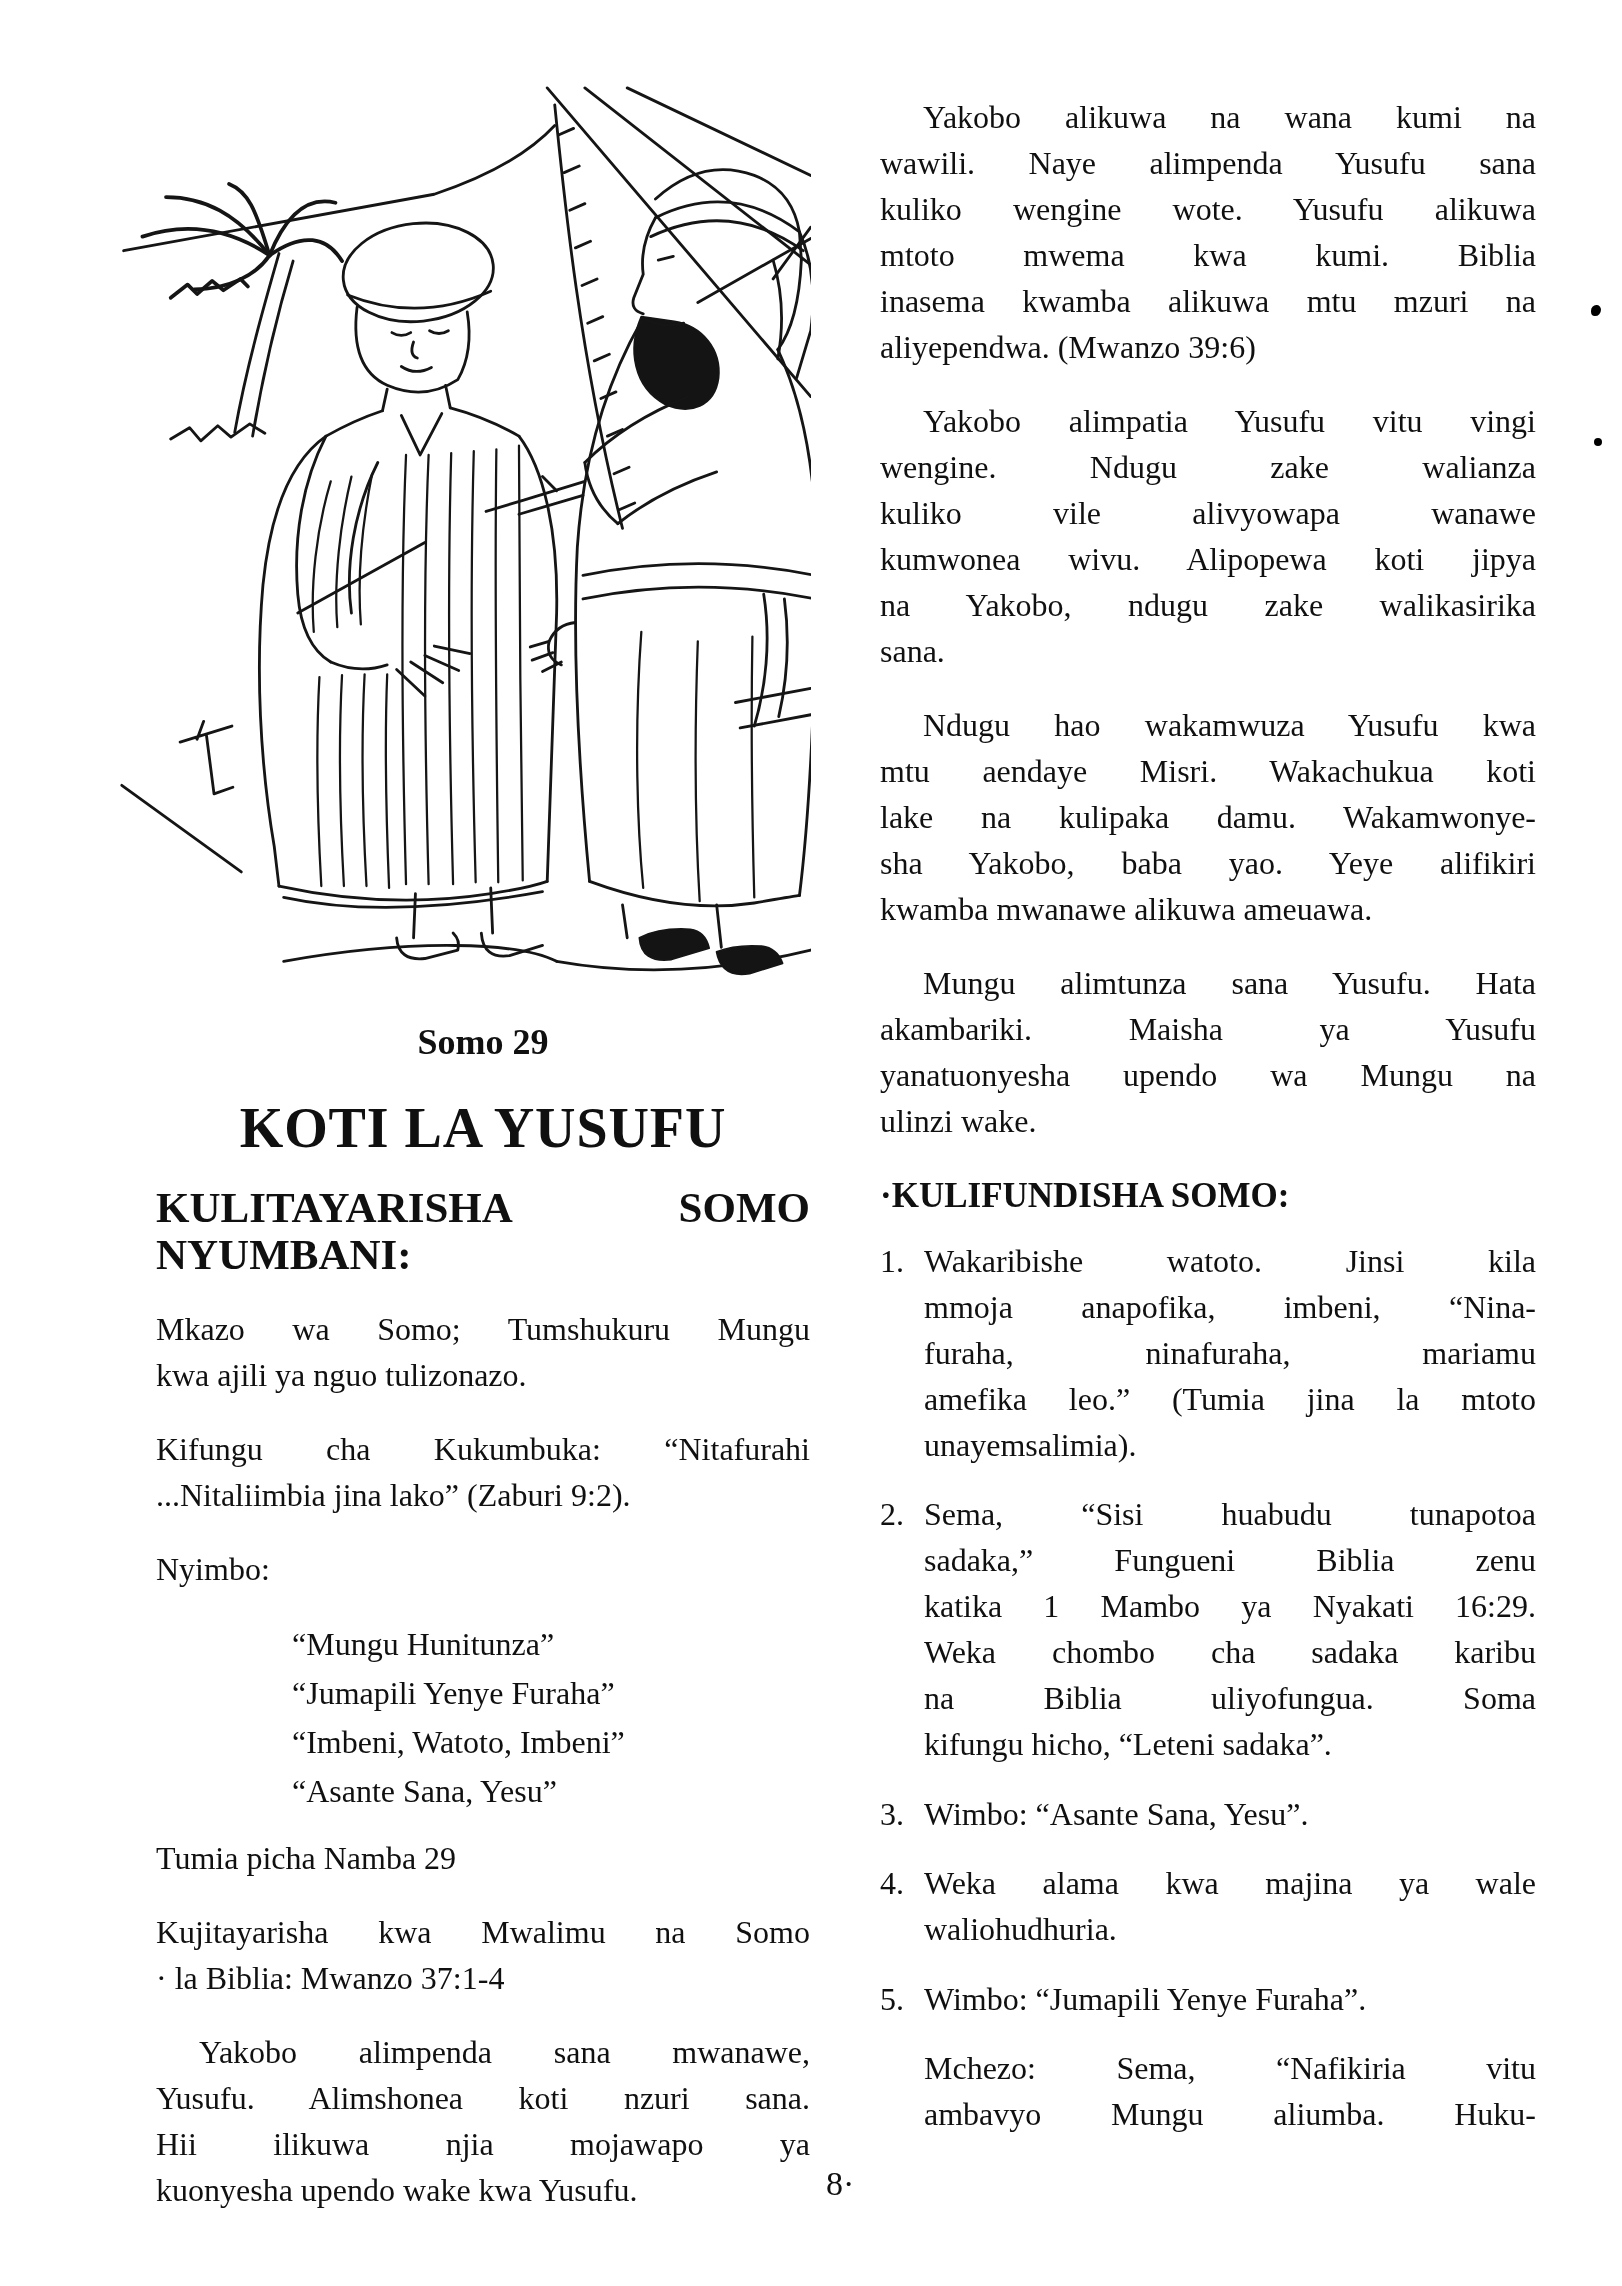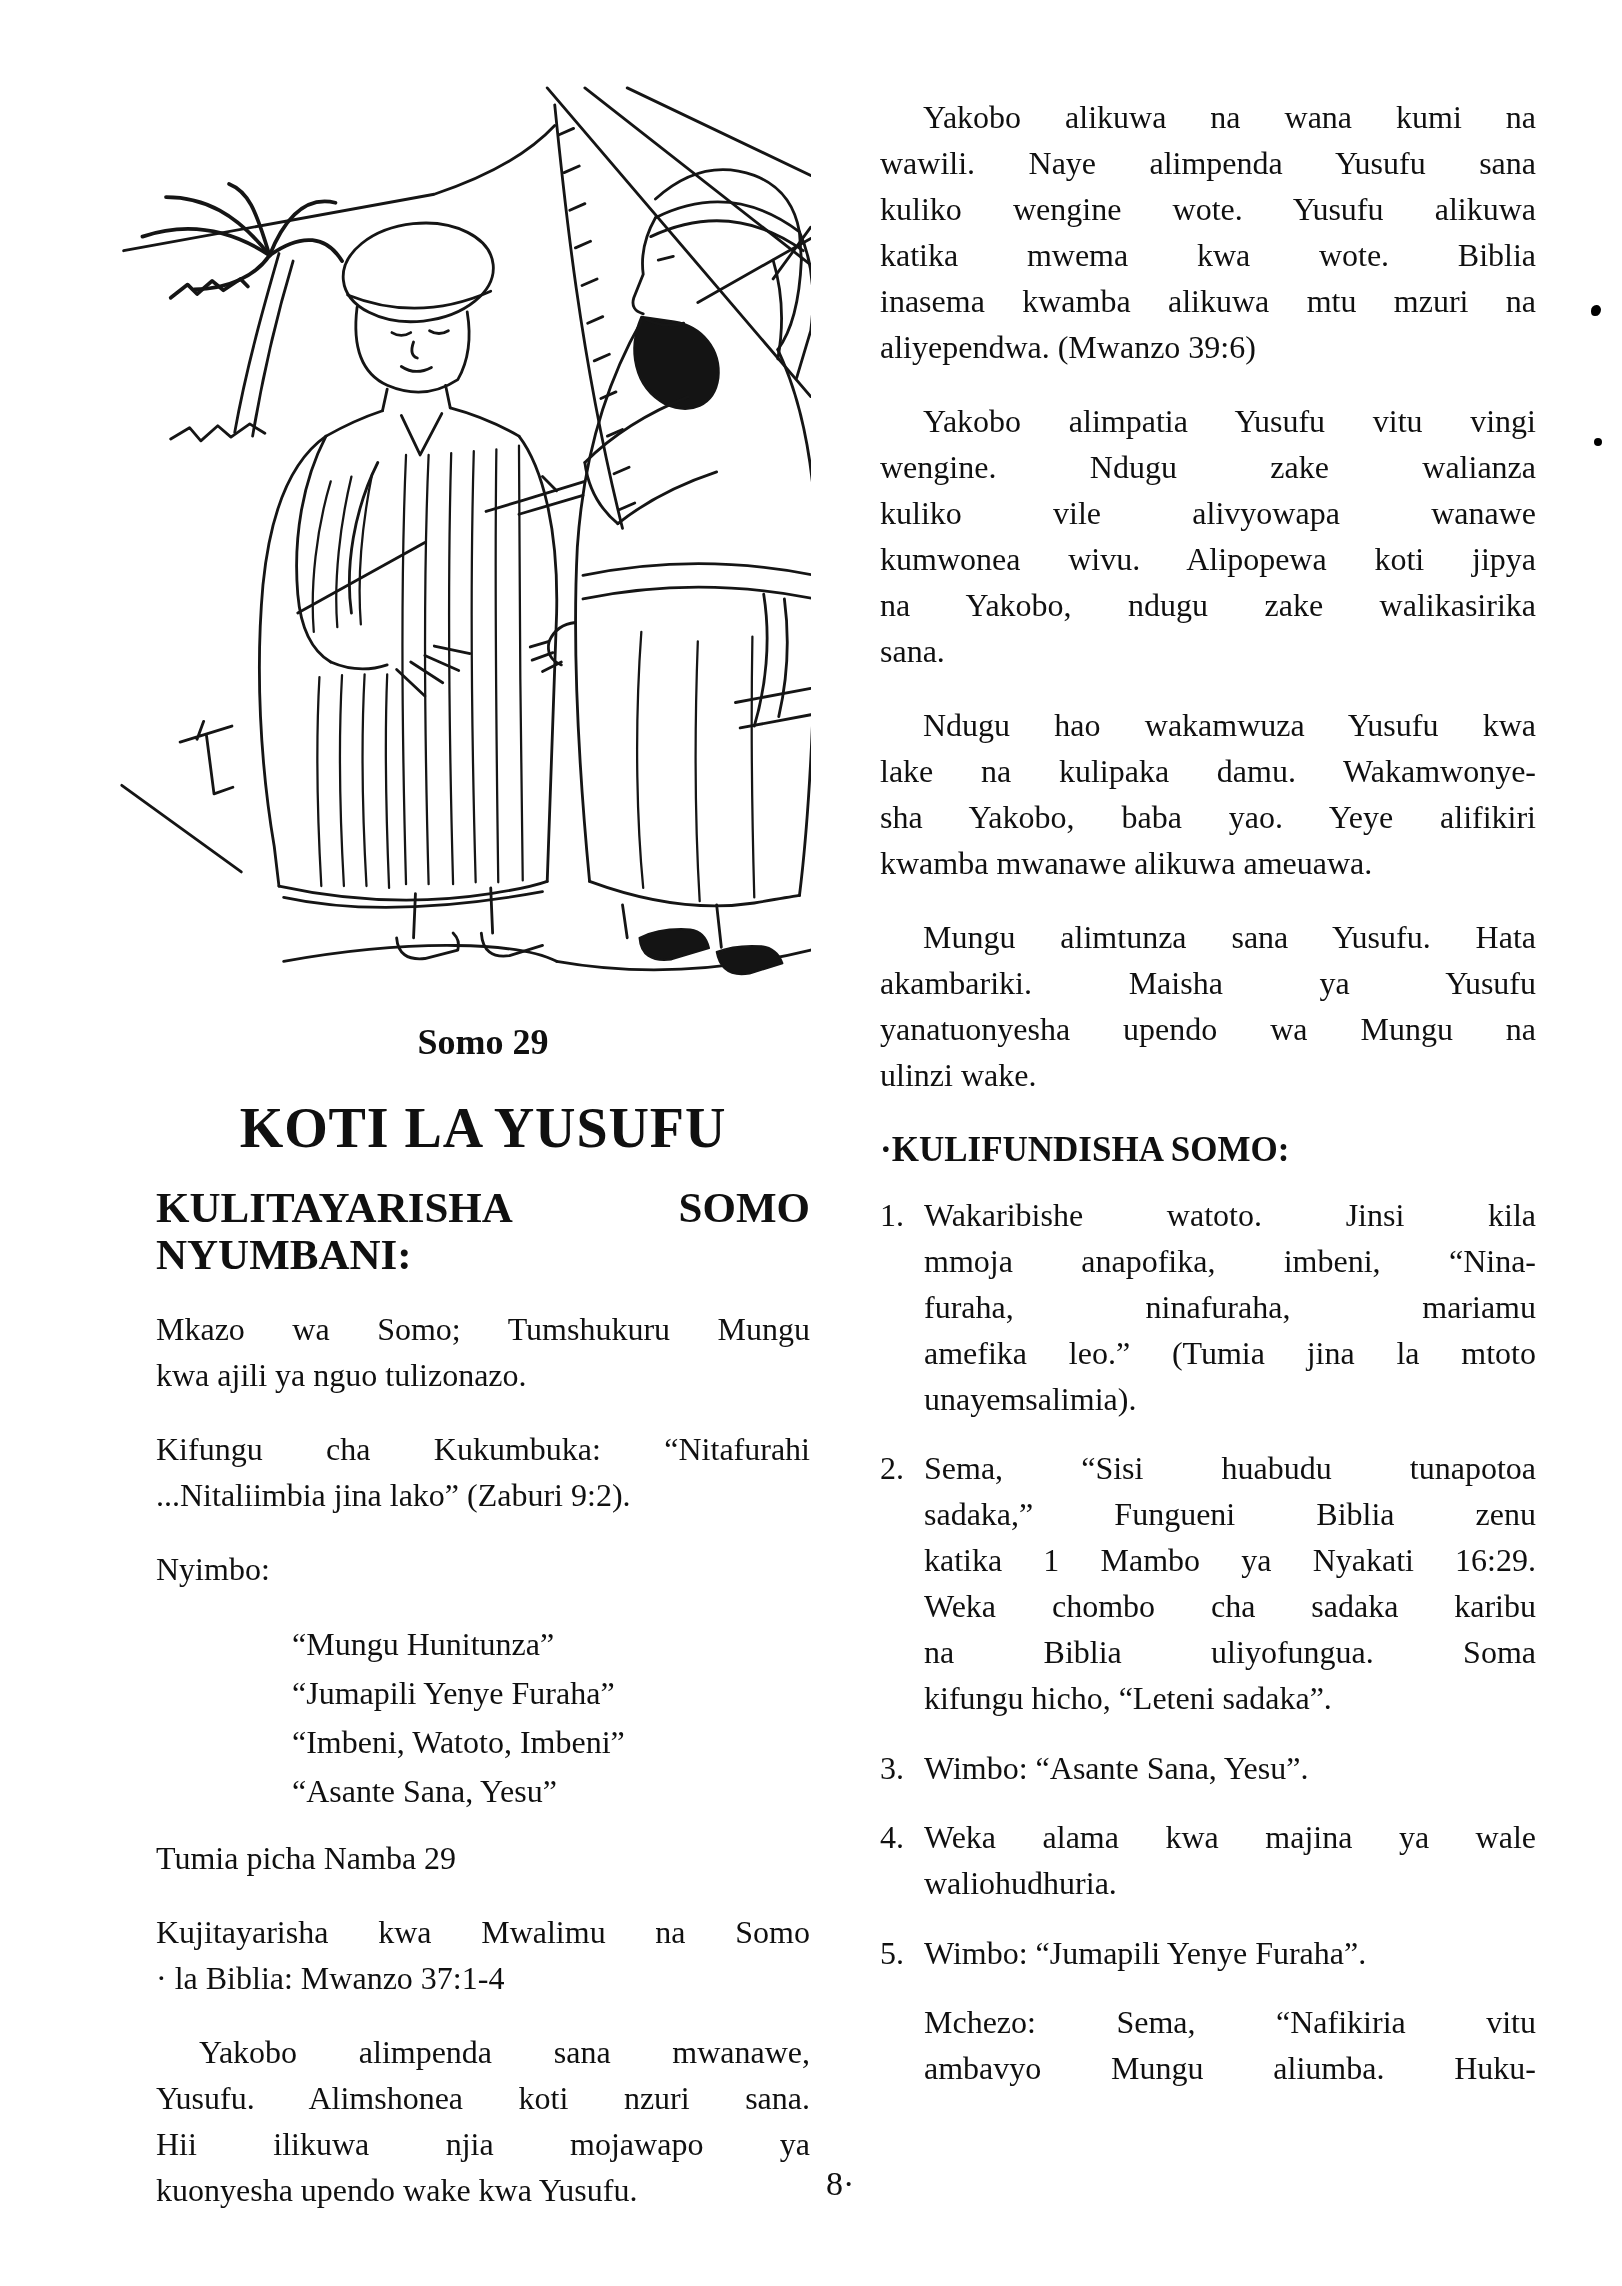--- a/index.html
+++ b/index.html
@@ -174,34 +174,35 @@
           <div class="line"><span>kuonyesha upendo wake kwa Yusufu.</span></div>
         </div>
       </div>
   </div>
 
   <div class="col-right" id="right-blocks">
       <div class="para">
         <div class="line j ind"><span>Yakobo alikuwa na wana kumi na</span></div>
         <div class="line j"><span>wawili. Naye alimpenda Yusufu sana</span></div>
         <div class="line j"><span>kuliko wengine wote. Yusufu alikuwa</span></div>
-        <div class="line j"><span>katika mwema kwa wote. Biblia</span></div>
+        <div class="line j"><span>mtoto mwema kwa kumi. Biblia</span></div>
         <div class="line j"><span>inasema kwamba alikuwa mtu mzuri na</span></div>
         <div class="line"><span>aliyependwa. (Mwanzo 39:6)</span></div>
       </div>
       <div class="para">
         <div class="line j ind"><span>Yakobo alimpatia Yusufu vitu vingi</span></div>
         <div class="line j"><span>wengine. Ndugu zake walianza</span></div>
         <div class="line j"><span>kuliko vile alivyowapa wanawe</span></div>
         <div class="line j"><span>kumwonea wivu. Alipopewa koti jipya</span></div>
         <div class="line j"><span>na Yakobo, ndugu zake walikasirika</span></div>
         <div class="line"><span>sana.</span></div>
       </div>
       <div class="para">
         <div class="line j ind"><span>Ndugu hao wakamwuza Yusufu kwa</span></div>
+        <div class="line j"><span>mtu aendaye Misri. Wakachukua koti</span></div>
         <div class="line j"><span>lake na kulipaka damu. Wakamwonye-</span></div>
         <div class="line j"><span>sha Yakobo, baba yao. Yeye alifikiri</span></div>
         <div class="line"><span>kwamba mwanawe alikuwa ameuawa.</span></div>
       </div>
       <div class="para">
         <div class="line j ind"><span>Mungu alimtunza sana Yusufu. Hata</span></div>
         <div class="line j"><span>akambariki. Maisha ya Yusufu</span></div>
         <div class="line j"><span>yanatuonyesha upendo wa Mungu na</span></div>
         <div class="line"><span>ulinzi wake.</span></div>
       </div>

